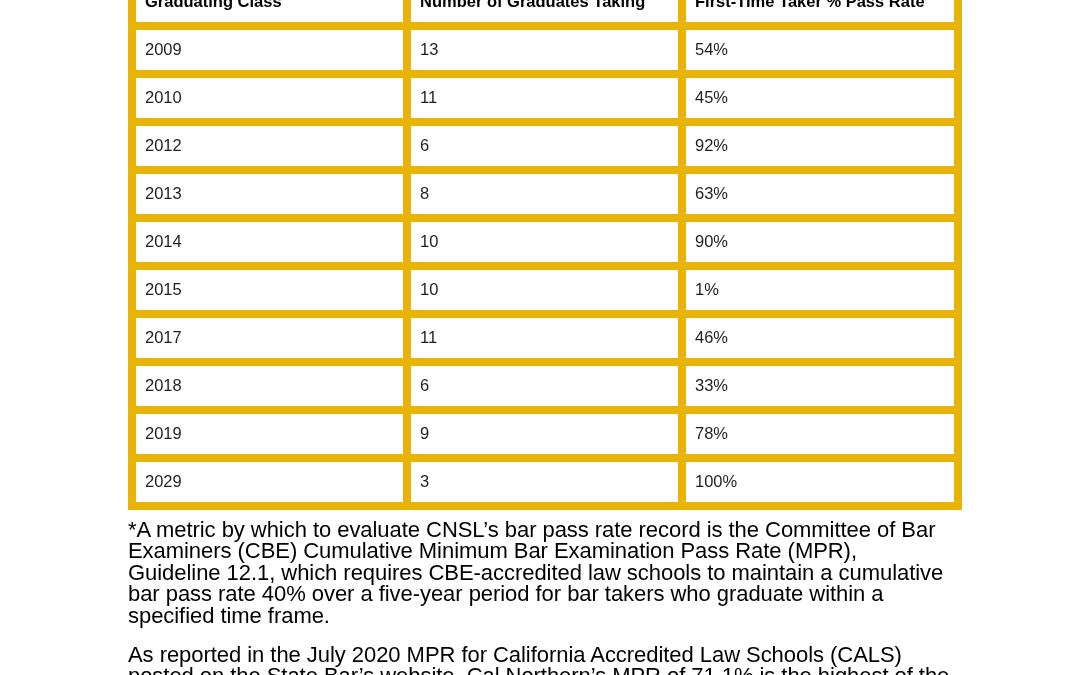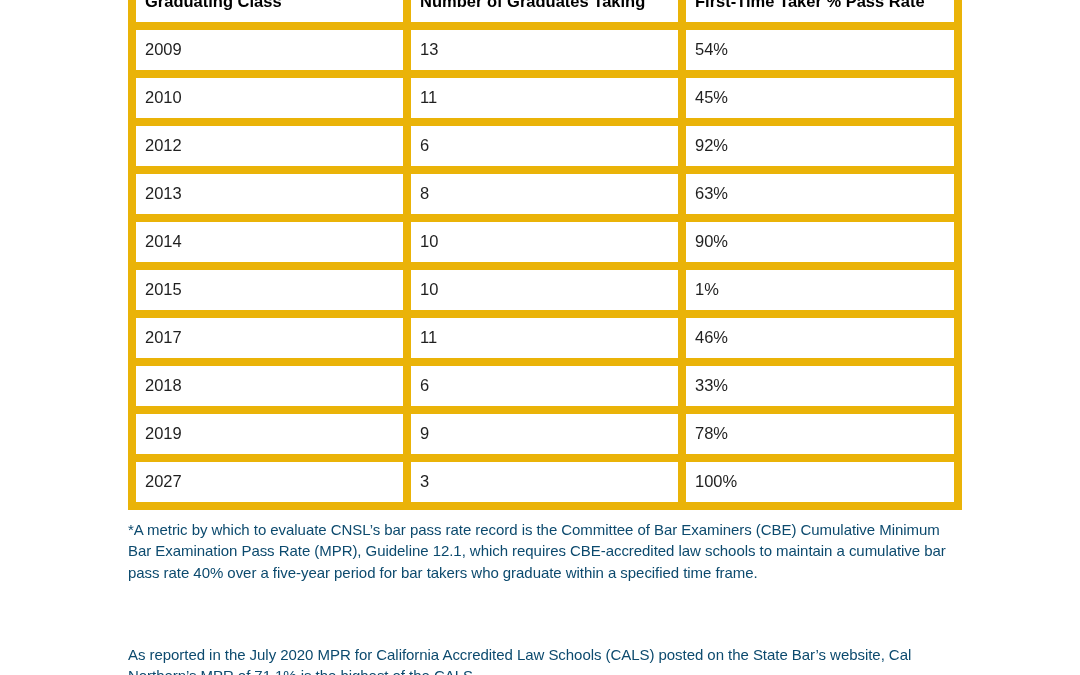--- a/index.html
+++ b/index.html
@@ -53,23 +53,23 @@
     font-weight: bold;
     font-size: 16.5px;
     color: #000000;
   }
 
   
   .body-copy {
     position: absolute;
     left: 128px;
     width: 822px;
-    font-size: 15px;
+    font-size: 22px;
     line-height: 21.4px;
-    color: #0c4a6e;
+    color: #000000;
     letter-spacing: -0.05px;
   }
   #footnote-paragraph { top: 519px; }
   #mpr-paragraph { top: 644px; }
 
   .body-copy p {
     margin: 0;
   }
 </style>
 </head>
@@ -131,21 +131,21 @@
             <td>2018</td>
             <td>6</td>
             <td>33%</td>
           </tr>
           <tr>
             <td>2019</td>
             <td>9</td>
             <td>78%</td>
           </tr>
           <tr>
-            <td>2027</td>
+            <td>2029</td>
             <td>3</td>
             <td>100%</td>
           </tr>
         </tbody>
     </table>
   </div>
 
   <div class="body-copy" id="footnote-paragraph">
     <p>*A metric by which to evaluate CNSL’s bar pass rate record is the Committee of Bar Examiners (CBE) Cumulative Minimum Bar Examination Pass Rate (MPR), Guideline 12.1, which requires CBE-accredited law schools to maintain a cumulative bar pass rate 40% over a five-year period for bar takers who graduate within a specified time frame.</p>
   </div>

